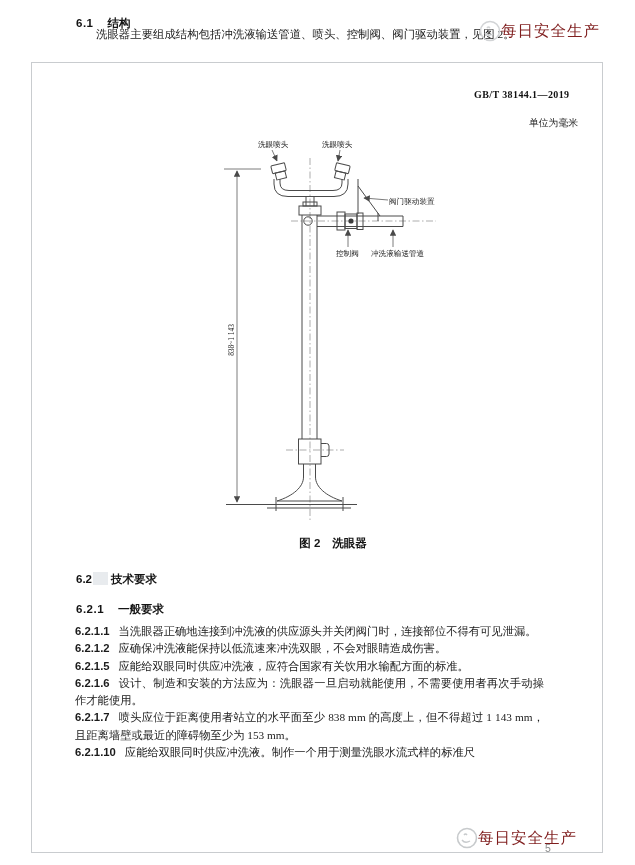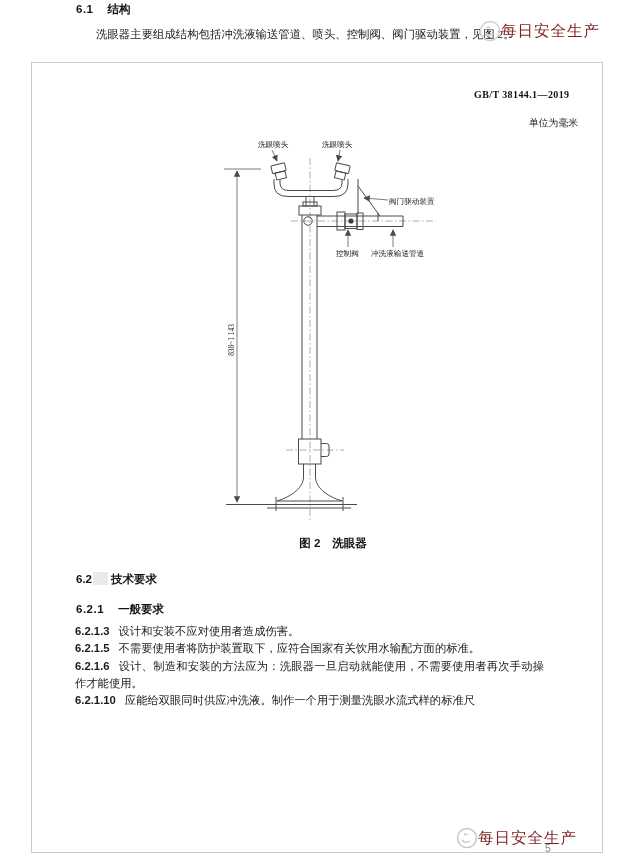--- a/index.html
+++ b/index.html
@@ -8,21 +8,21 @@
     font-family:"Liberation Serif","DejaVu Serif",serif;color:#1c1c1c;
   }
   .abs{position:absolute;}
   .frame{
     left:31px;top:62px;width:570px;height:789px;
     border:1px solid #c9cccf;background:#fff;
   }
   
   .h{font-family:"Liberation Sans","DejaVu Sans",sans-serif;font-weight:bold;font-size:11.5px;color:#141414;white-space:nowrap;}
   .h .num{margin-right:14px;letter-spacing:.5px;}
-  .h61{left:76px;top:2px;}
+  .h61{left:76px;top:16px;}
   .h62{left:76px;top:572px;}
   .h621{left:76px;top:602px;}
   .hl-box{display:inline-block;width:15px;height:13px;background:#e8ebee;margin:0 3px 0 1px;vertical-align:-2px;}
   
   .para1{left:75px;top:26px;width:472px;font-size:11.4px;line-height:17px;text-indent:1.85em;color:#1b1b1b;}
   
   .gbt{left:474px;top:89px;font-weight:bold;font-size:10px;letter-spacing:.4px;color:#111;}
   .unit{left:529px;top:117px;font-size:9.8px;color:#222;}
   
   .wm{display:flex;align-items:center;gap:0;color:#7f1d1d;font-family:"Liberation Sans","DejaVu Sans",sans-serif;font-size:15.5px;letter-spacing:1px;white-space:nowrap;}
@@ -154,23 +154,25 @@
 
 <div class="abs h h62">
   <span>6.2</span><span class="hl-box"></span><span>技术要求</span>
 </div>
 
 <div class="abs h h621">
   <span class="num">6.2.1</span><span>一般要求</span>
 </div>
 
 <div class="abs items">
-  <div class="item"><span class="num">6.2.1.3</span><span>设计和安装不应对使用者造成伤害。</span></div>
-  <div class="item"><span class="num">6.2.1.5</span><span>不需要使用者将防护装置取下，应符合国家有关饮用水输配方面的标准。</span></div>
+  <div class="item"><span class="num">6.2.1.1</span><span>当洗眼器正确地连接到冲洗液的供应源头并关闭阀门时，连接部位不得有可见泄漏。</span></div>
+  <div class="item"><span class="num">6.2.1.2</span><span>应确保冲洗液能保持以低流速来冲洗双眼，不会对眼睛造成伤害。</span></div>
+  <div class="item"><span class="num">6.2.1.5</span><span>应能给双眼同时供应冲洗液，应符合国家有关饮用水输配方面的标准。</span></div>
   <div class="item"><span class="num">6.2.1.6</span><span>设计、制造和安装的方法应为：洗眼器一旦启动就能使用，不需要使用者再次手动操作才能使用。</span></div>
+  <div class="item"><span class="num">6.2.1.7</span><span>喷头应位于距离使用者站立的水平面至少 838 mm 的高度上，但不得超过 1 143 mm，且距离墙壁或最近的障碍物至少为 153 mm。</span></div>
   <div class="item"><span class="num">6.2.1.10</span><span>应能给双眼同时供应冲洗液。制作一个用于测量洗眼水流式样的标准尺</span></div>
 </div>
 
 <div class="abs wm wm-bottom">
   <svg class="wm-logo" viewBox="0 0 22 22">
     <circle cx="11" cy="11" r="9.5" fill="none" stroke="#c7cacc" stroke-width="1.6"></circle>
     <path d="M6,13 q3,4 8,1 M8,8 q1.5,-2 3,0" fill="none" stroke="#c7cacc" stroke-width="1.4"></path>
   </svg>
   <span>每日安全生产</span>
 </div>

